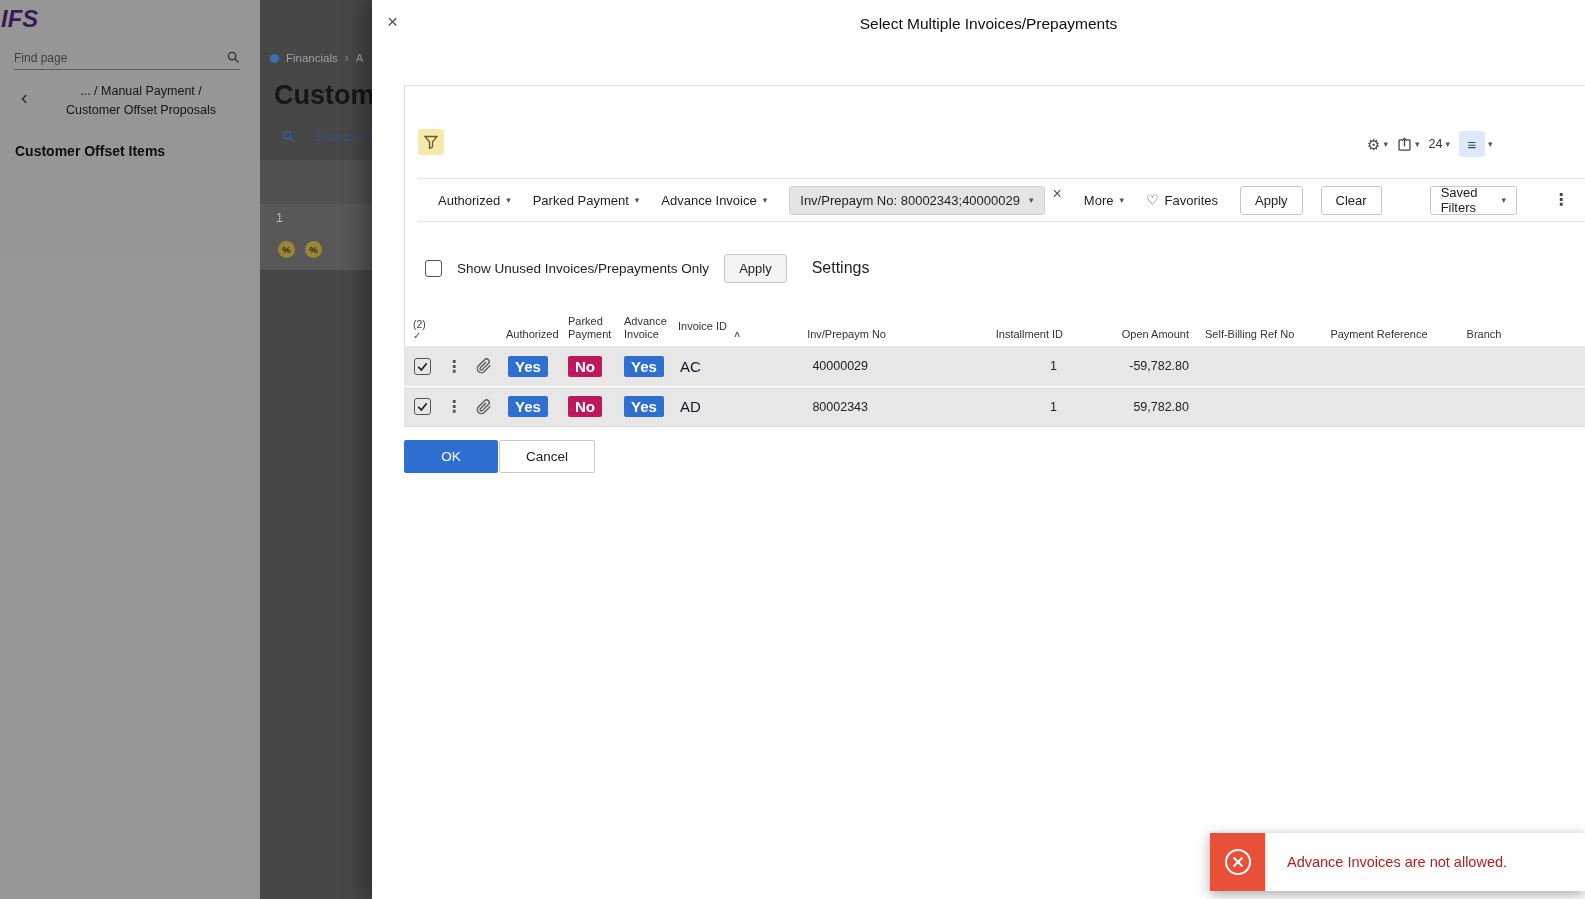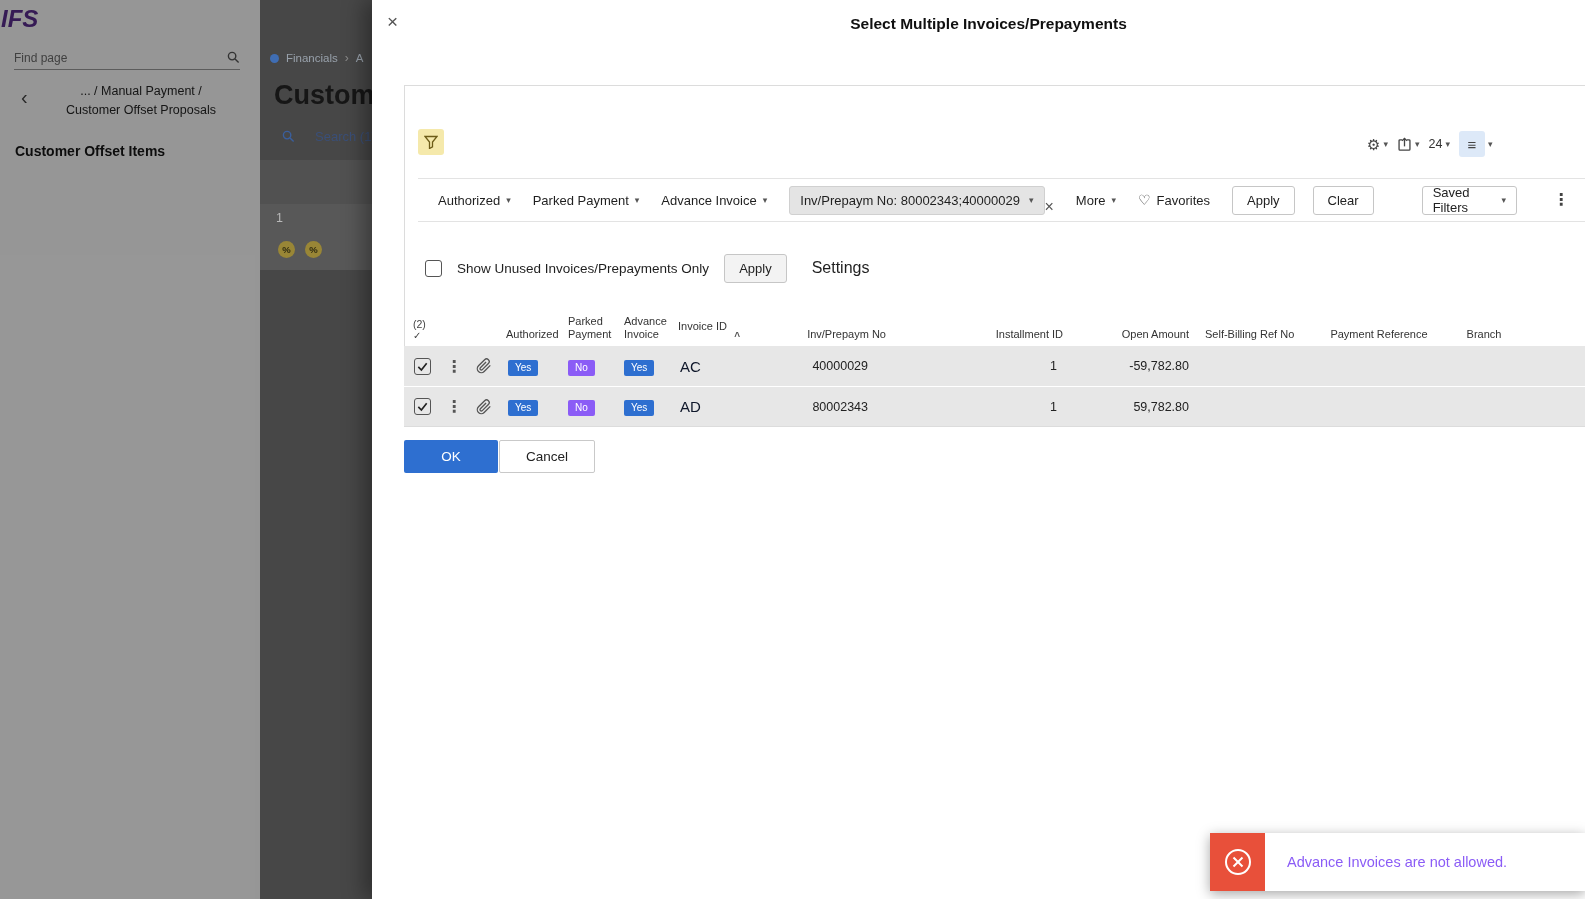--- a/index.html
+++ b/index.html
@@ -28,36 +28,36 @@
   .side-dim { position:absolute; inset:0; background:rgba(0,0,0,0.40); z-index:2; }
   .logo { position:absolute; left:1px; top:5px; font-size:24px; font-weight:800; font-style:italic; color:#5b2d8e; }
   .findpage { position:absolute; left:14px; top:46px; width:226px; height:24px; border-bottom:1px solid #9a9a9a; display:flex; align-items:center; justify-content:space-between; font-size:12px; color:#6b6b6b; }
   .back-chevron { position:absolute; left:21px; top:86px; font-size:20px; color:#444; }
   .nav-text { position:absolute; left:48px; top:82px; width:186px; text-align:center; font-size:12.5px; line-height:19px; color:#262626; }
   .side-title { position:absolute; left:15px; top:143px; font-size:14px; font-weight:700; color:#161616; }
 
   
   .modal { position:absolute; left:372px; top:0; width:1213px; height:899px; background:#fff; box-shadow:-8px 0 20px rgba(0,0,0,0.35); z-index:5; overflow:hidden; }
   .close { position:absolute; left:15px; top:12px; font-size:19px; color:#555; cursor:pointer; line-height:1; }
-  .dlg-title { position:absolute; left:20px; right:0; top:15px; text-align:center; font-size:15.5px; font-weight:700; color:#101010; }
+  .dlg-title { position:absolute; left:20px; right:0; top:15px; text-align:center; font-size:15.5px; font-weight:400; color:#101010; }
 
   .card { position:absolute; left:32px; top:85px; right:0; height:342px; border:1px solid #dcdcdc; border-right:none; }
 
   .funnel-btn { position:absolute; left:46px; top:129px; width:26px; height:26px; background:#f5e9ab; border-radius:3px; display:flex; align-items:center; justify-content:center; cursor:pointer; }
 
   .tool-right { position:absolute; left:995px; top:131px; display:flex; align-items:center; gap:9px; }
   .tool-item { display:flex; align-items:center; gap:3px; cursor:pointer; }
   .glyph-icon { font-size:15px; color:#444; line-height:1; }
   .caret { font-size:9px; color:#555; line-height:1; }
   .page-size { font-size:12.5px; color:#333; }
   .view-btn { width:26px; height:26px; background:#dde9f8; border-radius:3px; display:flex; align-items:center; justify-content:center; }
 
   .filterbar { position:absolute; left:46px; right:0; top:178px; height:44px; border-top:1px solid #e3e3e3; border-bottom:1px solid #e3e3e3; display:flex; align-items:center; gap:22px; padding:0 16px 0 20px; }
   .f-dd { display:flex; align-items:center; gap:6px; font-size:13px; color:#1f1f1f; cursor:pointer; white-space:nowrap; }
-  .chip-wrap { display:flex; align-items:flex-end; }
+  .chip-wrap { display:flex; align-items:flex-start; gap:8px; }
   .chip { background:#e4e4e4; border:1px solid #d0d0d0; border-radius:3px; height:29px; display:flex; align-items:center; gap:9px; padding:0 10px; font-size:13px; color:#1f1f1f; cursor:pointer; white-space:nowrap; }
   .chip-x { font-size:16px; color:#555; cursor:pointer; line-height:1; }
   .fav { display:flex; align-items:center; gap:6px; font-size:13px; color:#1f1f1f; cursor:pointer; }
   .heart { font-size:14px; color:#444; }
   .btn { height:29px; padding:0 14px; border:1px solid #c6c6c6; border-radius:3px; background:#fff; font-size:13px; color:#222; display:flex; align-items:center; cursor:pointer; white-space:nowrap; }
   .btn.shaded { background:#f3f3f3; }
   .ml-auto { margin-left:auto; }
   .ml18 { margin-left:-4px;text-align:right; }
   .saved { width:133px; height:29px; margin-left:26px; border:1px solid #c6c6c6; border-radius:3px; display:flex; align-items:center; justify-content:space-between; padding:0 10px; font-size:13px; color:#222; cursor:pointer; }
   .kebab { font-size:16px; color:#444; font-weight:700; cursor:pointer; margin-left:14px; line-height:1; }
@@ -75,34 +75,34 @@
   .tr-al { text-align:right; } .tc-al { text-align:center; }
   .count-head { font-size:10.5px; color:#444; }
   .sel-check { display:block; font-size:10px; color:#444; line-height:10px; }
   .sort { display:block; text-align:right; padding-right:16px; font-size:10px; line-height:8px; color:#555; font-weight:700; }
 
   .tbody { position:absolute; left:32px; right:0; top:346px; }
   .trow { height:40px; background:#e7e7e7; cursor:pointer; }
   .trow + .trow { border-top:1px solid #fff; }
   .cell-center { display:flex; justify-content:center; }
   .row-kebab { font-size:16px; color:#555; font-weight:700; text-align:center; cursor:pointer; }
-  .badge { display:inline-block; font-size:10px; font-weight:400; color:#fff; padding:3px 7px; border-radius:2px; line-height:1; }
+  .badge { display:inline-block; font-size:15px; font-weight:700; color:#fff; padding:3px 7px; border-radius:2px; line-height:1; }
   .badge-yes { background:#2e6fd0; }
-  .badge-no { background:#8b5cf6; }
+  .badge-no { background:#be185d; }
   .cell-text { font-size:15px; color:#0f172a; }
   .num { font-size:12.5px; color:#222; }
   .pr14 { padding-right:14px; } .pr28 { padding-right:28px; }
 
   .ok-btn { position:absolute; left:32px; top:440px; width:94px; height:33px; background:#2e6fd0; color:#fff; font-size:13.5px; display:flex; align-items:center; justify-content:center; border:none; border-radius:2px; cursor:pointer; }
   .cancel-btn { position:absolute; left:127px; top:440px; width:96px; height:33px; background:#fff; border:1px solid #c9c9c9; color:#222; font-size:13.5px; display:flex; align-items:center; justify-content:center; border-radius:2px; cursor:pointer; }
 
   
   .toast { position:absolute; left:1210px; top:833px; width:375px; height:58px; display:flex; z-index:10; box-shadow:0 3px 12px rgba(0,0,0,0.35); }
   .toast-ico { width:55px; background:#e8503a; display:flex; align-items:center; justify-content:center; flex:none; }
-  .toast-msg { flex:1; background:#fff; display:flex; align-items:center; padding-left:22px; font-size:14.5px; color:#8b5cf6; }
+  .toast-msg { flex:1; background:#fff; display:flex; align-items:center; padding-left:22px; font-size:14.5px; color:#b91c1c; }
 </style>
 </head>
 <body>
 
 <div class="bg-band1"></div>
 <div class="bg-band2"></div>
 
 <div class="bg-crumb">
   <span class="bg-dot"></span>
   <span>Financials</span>

